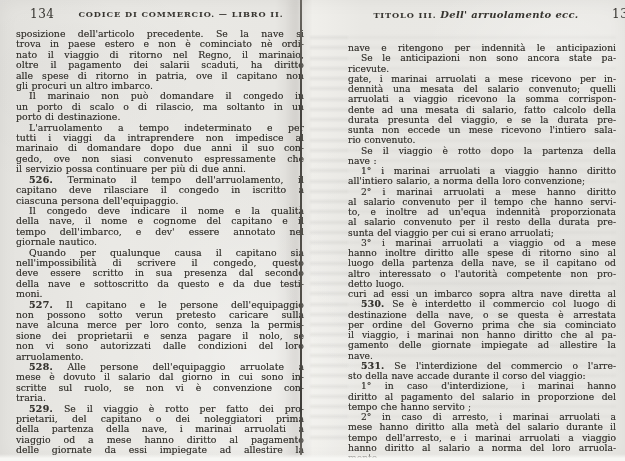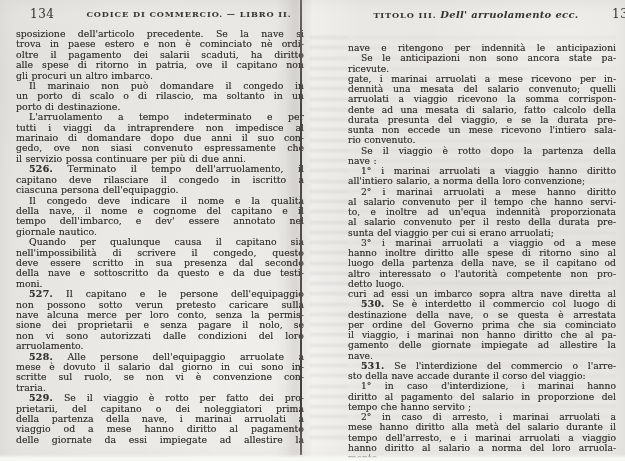--- a/index.html
+++ b/index.html
@@ -53,24 +53,25 @@
   .ln.end{text-align-last:left;}
   .ln b{font-weight:bold;letter-spacing:.3px;}
 </style>
 </head>
 <body>
 
 <div class="scan">
 
   <div>
     <div class="pagenum" style="left:30px;">134</div>
-    <div class="run-head" style="left:64px;width:250px;">CODICE DI COMMERCIO. — LIBRO II.</div>
+    <div class="run-head" style="left:56px;width:250px;">CODICE DI COMMERCIO. — LIBRO II.</div>
     <div class="body-col left-col" style="left:16px;top:29px;width:288px;">
         <div class="ln">sposizione dell'articolo precedente. Se la nave si</div>
         <div class="ln">trova in paese estero e non è cominciato nè ordi-</div>
+        <div class="ln">nato il viaggio di ritorno nel Regno, il marinaio,</div>
         <div class="ln">oltre il pagamento dei salarii scaduti, ha diritto</div>
         <div class="ln">alle spese di ritorno in patria, ove il capitano non</div>
         <div class="ln end">gli procuri un altro imbarco.</div>
         <div class="ln ind">Il marinaio non può domandare il congedo in</div>
         <div class="ln">un porto di scalo o di rilascio, ma soltanto in un</div>
         <div class="ln end">porto di destinazione.</div>
         <div class="ln ind">L'arruolamento a tempo indeterminato e per</div>
         <div class="ln">tutti i viaggi da intraprendere non impedisce al</div>
         <div class="ln">marinaio di domandare dopo due anni il suo con-</div>
         <div class="ln">gedo, ove non siasi convenuto espressamente che</div>

